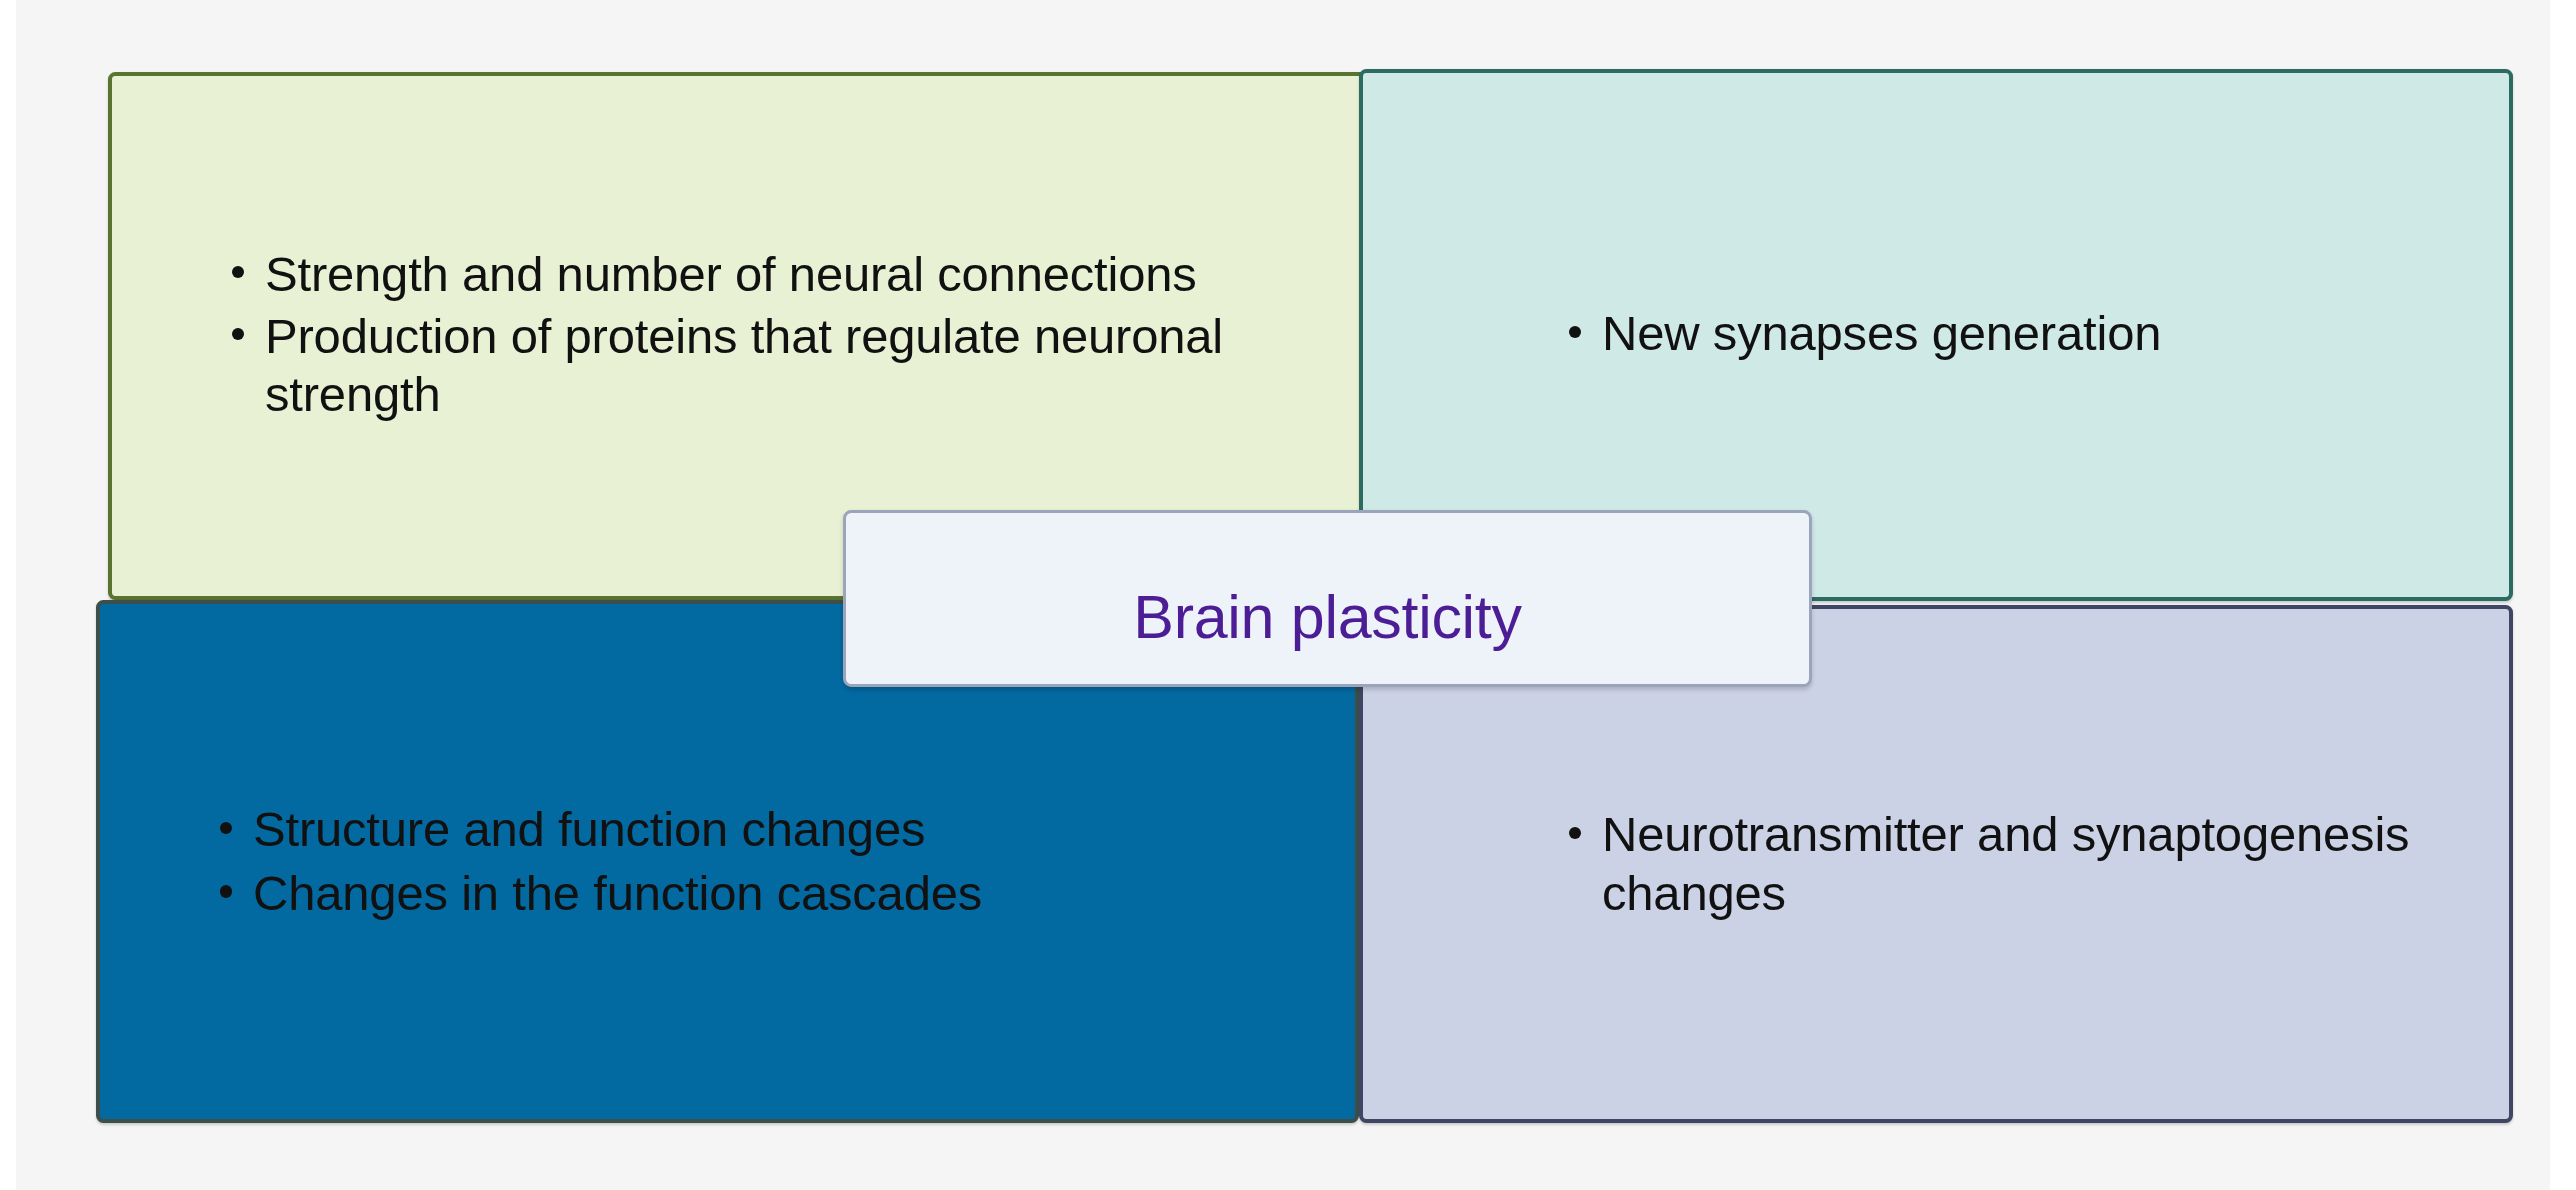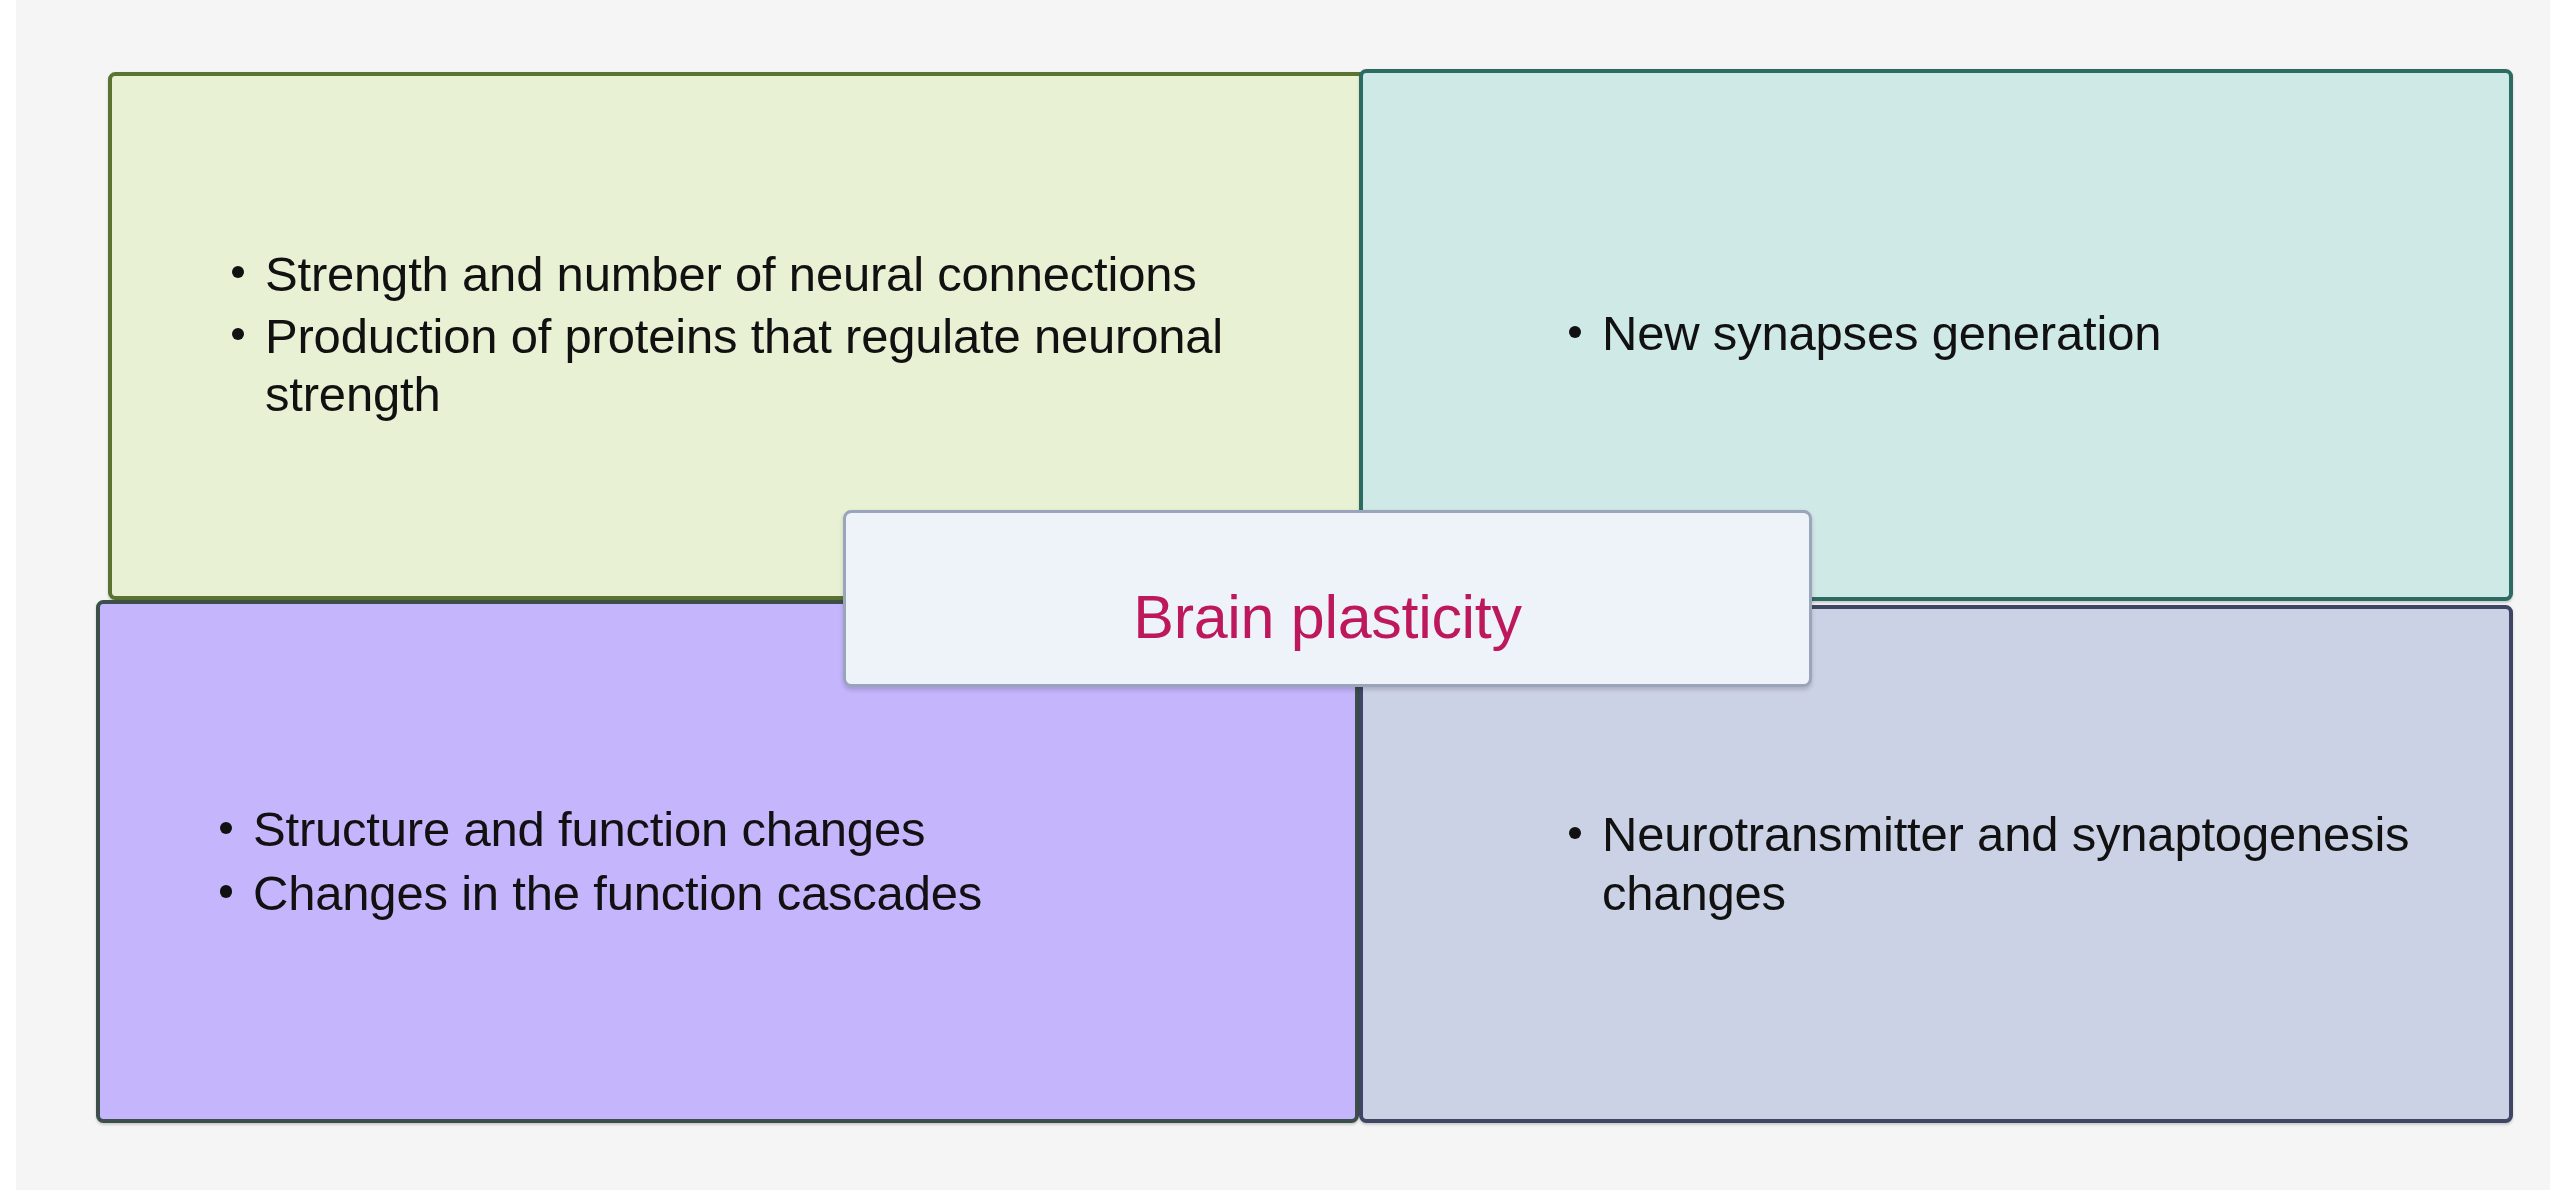--- a/index.html
+++ b/index.html
@@ -53,21 +53,21 @@
   .quad.top-right {
     left: 1359px; top: 69px;
     width: 1154px; height: 532px;
     border-color: #2c6b61;
     background: #cfe9e6;
   }
   .quad.bottom-left {
     left: 96px;  top: 600px;
     width: 1263px; height: 523px;
     border-color: #3d4f4a;
-    background: #c4b5fd;
+    background: #0369a1;
   }
   .quad.bottom-right {
     left: 1359px; top: 605px;
     width: 1154px; height: 518px;
     border-color: #3e4664;
     background: #ccd2e6;
   }
 
   
   .bullets {
@@ -116,21 +116,21 @@
     border: 3.3px solid #9aa5bb;
     border-radius: 8.2px;
     display: flex;
     align-items: center;
     justify-content: center;
     box-shadow: 0 2.5px 4.1px rgba(0,0,0,0.16);
     z-index: 20;
   }
   .center-label .label-text {
     font-size: 61px;
-    color: #be185d;
+    color: #4c1d95;
     letter-spacing: -0.3px;
     white-space: nowrap;
     margin-top: 36px;
   }
 </style>
 </head>
 <body>
 
 <div id="canvas">
 

